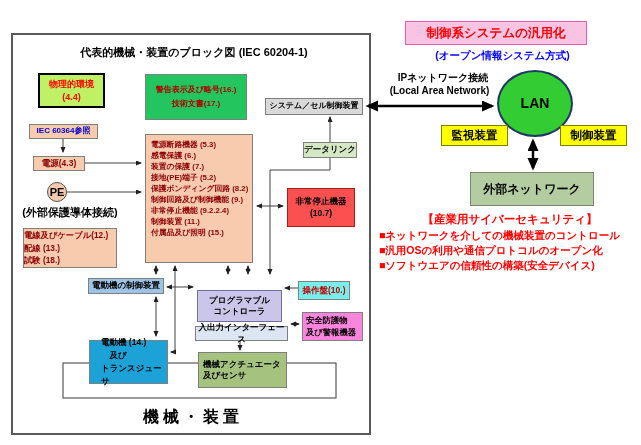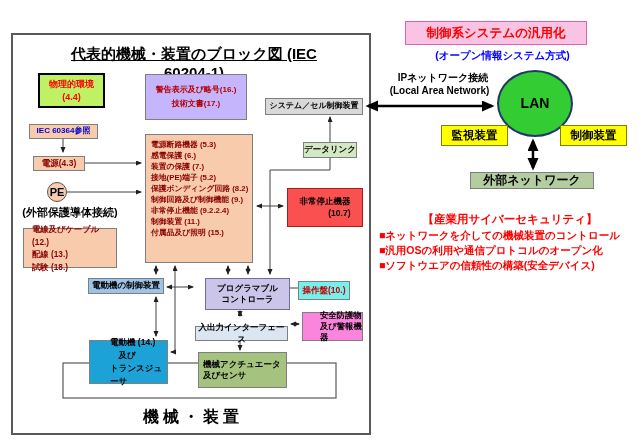--- a/index.html
+++ b/index.html
@@ -14,52 +14,52 @@
     white-space:pre-line;text-align:center;font-weight:bold;color:#000;
     border:1px solid #7f7f7f;line-height:1.35;
   }
   .box.left{justify-content:flex-start;text-align:left;}
   svg{position:absolute;left:0;top:0;z-index:1;}
   .lvl{z-index:2;}
   .txt{position:absolute;font-weight:bold;white-space:pre-line;z-index:2;box-sizing:border-box;}
 
   
   #outer-border{left:11px;top:33px;width:360px;height:402px;border:2px solid #595959;z-index:0;}
-  #dg-title{left:56px;top:45px;width:276px;text-align:center;font-size:15px;color:#000;text-decoration:underline;}
+  #dg-title{left:56px;top:45px;width:276px;text-align:center;font-size:11px;color:#000;}
   #b-phys{left:38px;top:73px;width:67px;height:35px;background:#bef264;border:2.5px solid #000;color:#ff0000;font-size:9px;}
-  #b-warn{left:145px;top:74px;width:102px;height:46px;background:#c4b5fd;color:#b30000;font-size:8px;line-height:1.7;}
+  #b-warn{left:145px;top:74px;width:102px;height:46px;background:#22c55e;color:#b30000;font-size:8px;line-height:1.7;}
   #b-syscell{left:265px;top:98px;width:98px;height:17px;background:#d9d9d9;font-size:8px;}
   #b-iec364{left:29px;top:124px;width:69px;height:15px;background:#f8cbad;color:#0000cc;font-size:8px;}
   #b-datalink{left:303px;top:142px;width:54px;height:16px;background:#d5e8c4;font-size:8.5px;}
   #b-power{left:33px;top:156px;width:52px;height:15px;background:#f8cbad;color:#8b0000;font-size:8.5px;}
   #pe-node{left:47px;top:182px;width:20px;height:20px;border-radius:50%;background:#f8cbad;border:1.5px solid #555;font-size:11px;}
   #pe-note{left:22px;top:205px;width:96px;text-align:center;font-size:11px;color:#000;}
   #b-main{left:145px;top:134px;width:108px;height:129px;background:#f8cbad;color:#8b0000;font-size:7.8px;
           align-items:flex-start;justify-content:flex-start;text-align:left;padding:4px 0 0 5px;line-height:11px;}
-  #b-estop{left:287px;top:188px;width:76px;height:39px;background:#fa5050;border:1.5px solid #a02020;font-size:8.5px;text-align:right;}
+  #b-estop{left:287px;top:188px;width:68px;height:39px;background:#fa5050;border:1.5px solid #a02020;font-size:8.5px;}
   #b-wiring{left:23px;top:228px;width:94px;height:40px;background:#f8cbad;color:#8b0000;font-size:8.3px;
-            padding-left:8px;line-height:12.5px;}
+            padding-left:0;line-height:12.5px;}
   #b-motorctl{left:88px;top:278px;width:76px;height:16px;background:#9dc3e6;font-size:8.5px;}
-  #b-plc{left:197px;top:278px;width:85px;height:32px;background:#cbc5e9;border-color:#6f6f9f;font-size:8.5px;margin-left:8px;}
+  #b-plc{left:197px;top:290px;width:85px;height:32px;background:#cbc5e9;border-color:#6f6f9f;font-size:8.5px;}
   #b-panel{left:298px;top:281px;width:52px;height:19px;background:#77f0ec;color:#c00000;font-size:8.5px;}
   #b-io{left:195px;top:326px;width:93px;height:15px;background:#dce6f2;font-size:8.5px;}
-  #b-guard{left:302px;top:312px;width:61px;height:29px;background:#fb84dc;font-size:8.3px;padding-left:17px;}
-  #b-motor{left:89px;top:340px;width:79px;height:44px;background:#1da2d8;font-size:8.5px;padding-left:20px;line-height:13px;}
+  #b-guard{left:302px;top:312px;width:61px;height:29px;background:#fb84dc;font-size:8.3px;padding-left:3px;}
+  #b-motor{left:89px;top:340px;width:79px;height:44px;background:#1da2d8;font-size:8.5px;padding-left:11px;line-height:13px;}
   #b-act{left:198px;top:352px;width:89px;height:36px;background:#a5c27e;font-size:8.5px;padding-left:4px;}
   #machine-label{left:123px;top:407px;width:140px;text-align:center;font-size:16px;color:#000;letter-spacing:4px;}
 
   
   #banner{left:405px;top:21px;width:182px;height:24px;background:#f9c3e3;border:1.5px solid #e060b0;color:#ff0000;font-size:12.5px;}
   #subtitle{left:420px;top:49px;width:165px;text-align:center;color:#0000ff;font-size:10.5px;}
   #ip1{left:390px;top:71px;width:106px;text-align:center;color:#000;font-size:10px;}
   #ip2{left:381px;top:85px;width:117px;text-align:center;color:#000;font-size:10px;}
   #lan-node{left:497px;top:70px;width:76px;height:67px;border-radius:50%;background:#33cc33;border:2px solid #1f3864;font-size:14px;}
   #b-mon{left:441px;top:125px;width:67px;height:21px;background:#ffff00;border:1px solid #808000;font-size:11.5px;z-index:3;}
   #b-ctl{left:560px;top:125px;width:67px;height:21px;background:#ffff00;border:1px solid #808000;font-size:11.5px;z-index:3;}
-  #b-ext{left:470px;top:172px;width:124px;height:17px;background:#b3cda0;border:1px solid #7f7f7f;font-size:12px;}
+  #b-ext{left:470px;top:172px;width:124px;height:34px;background:#b3cda0;border:1px solid #7f7f7f;font-size:12px;}
   #cyber-title{left:385px;top:212px;width:250px;text-align:center;color:#ff0000;font-size:11.5px;}
   .bullet{position:absolute;left:379px;width:262px;color:#ff0000;font-size:10.5px;font-weight:bold;z-index:2;}
 </style>
 </head>
 <body>
 
 <div id="canvas">
 
   <svg width="641" height="445">
     <defs>

